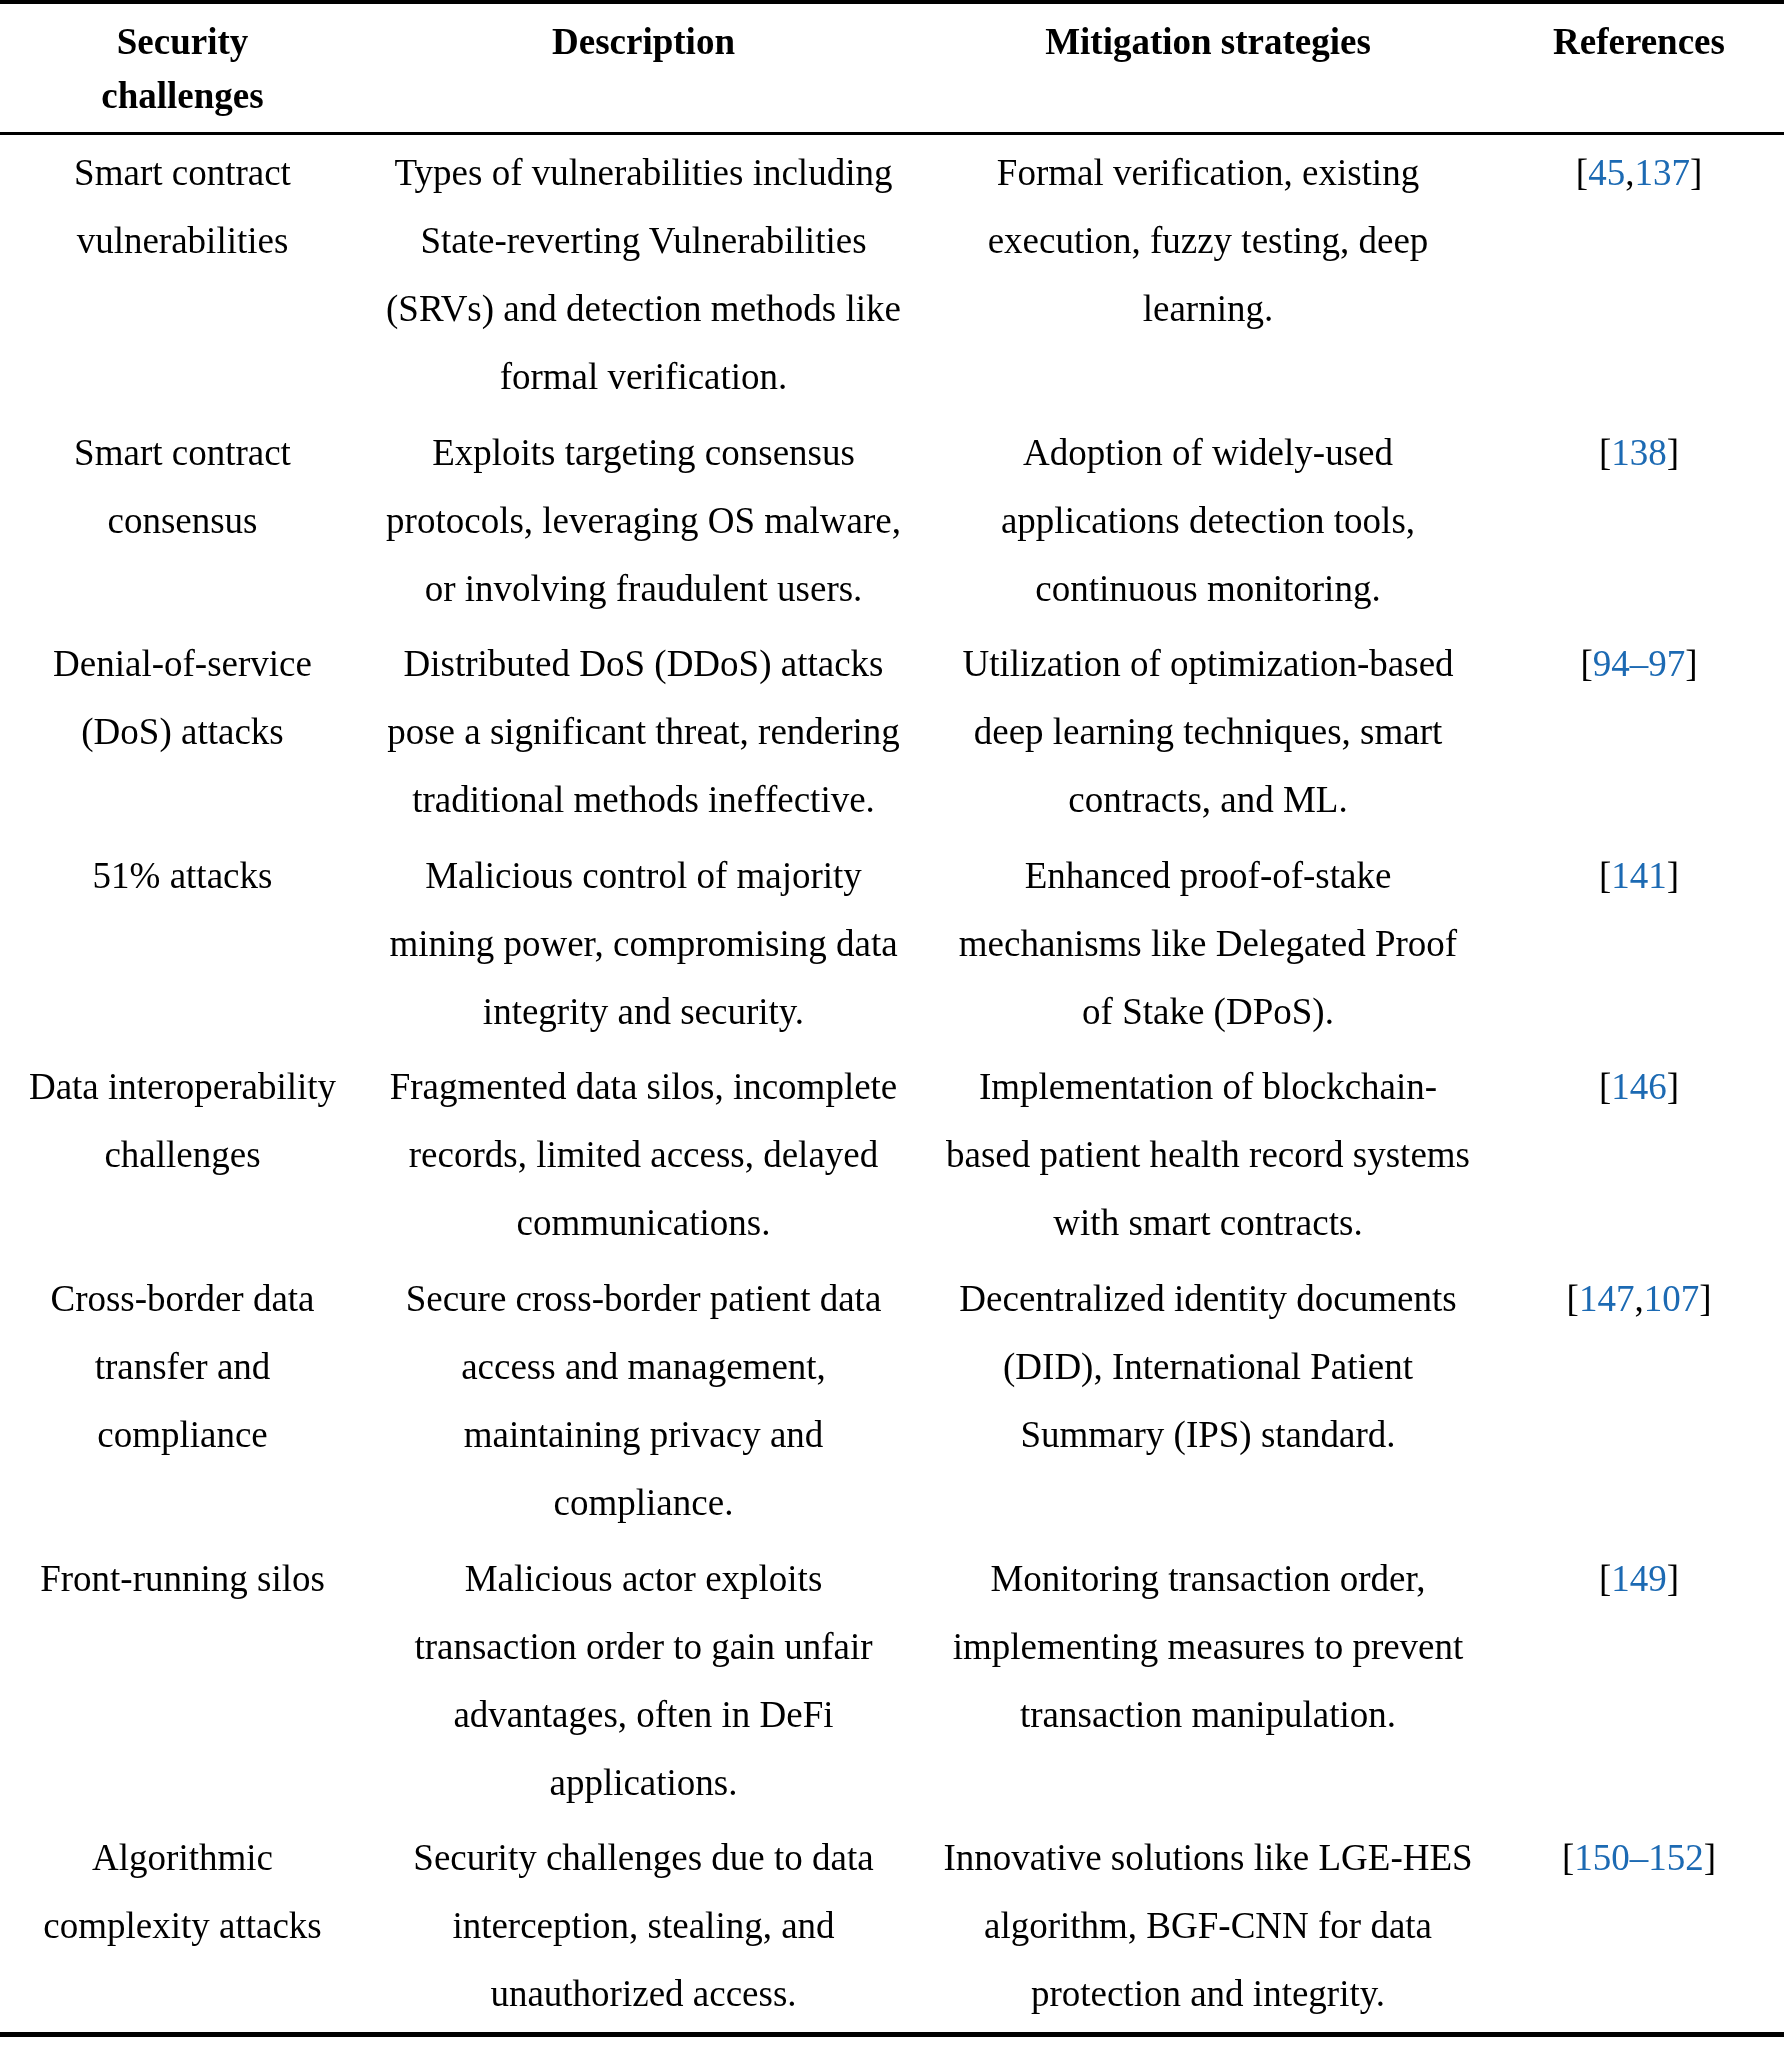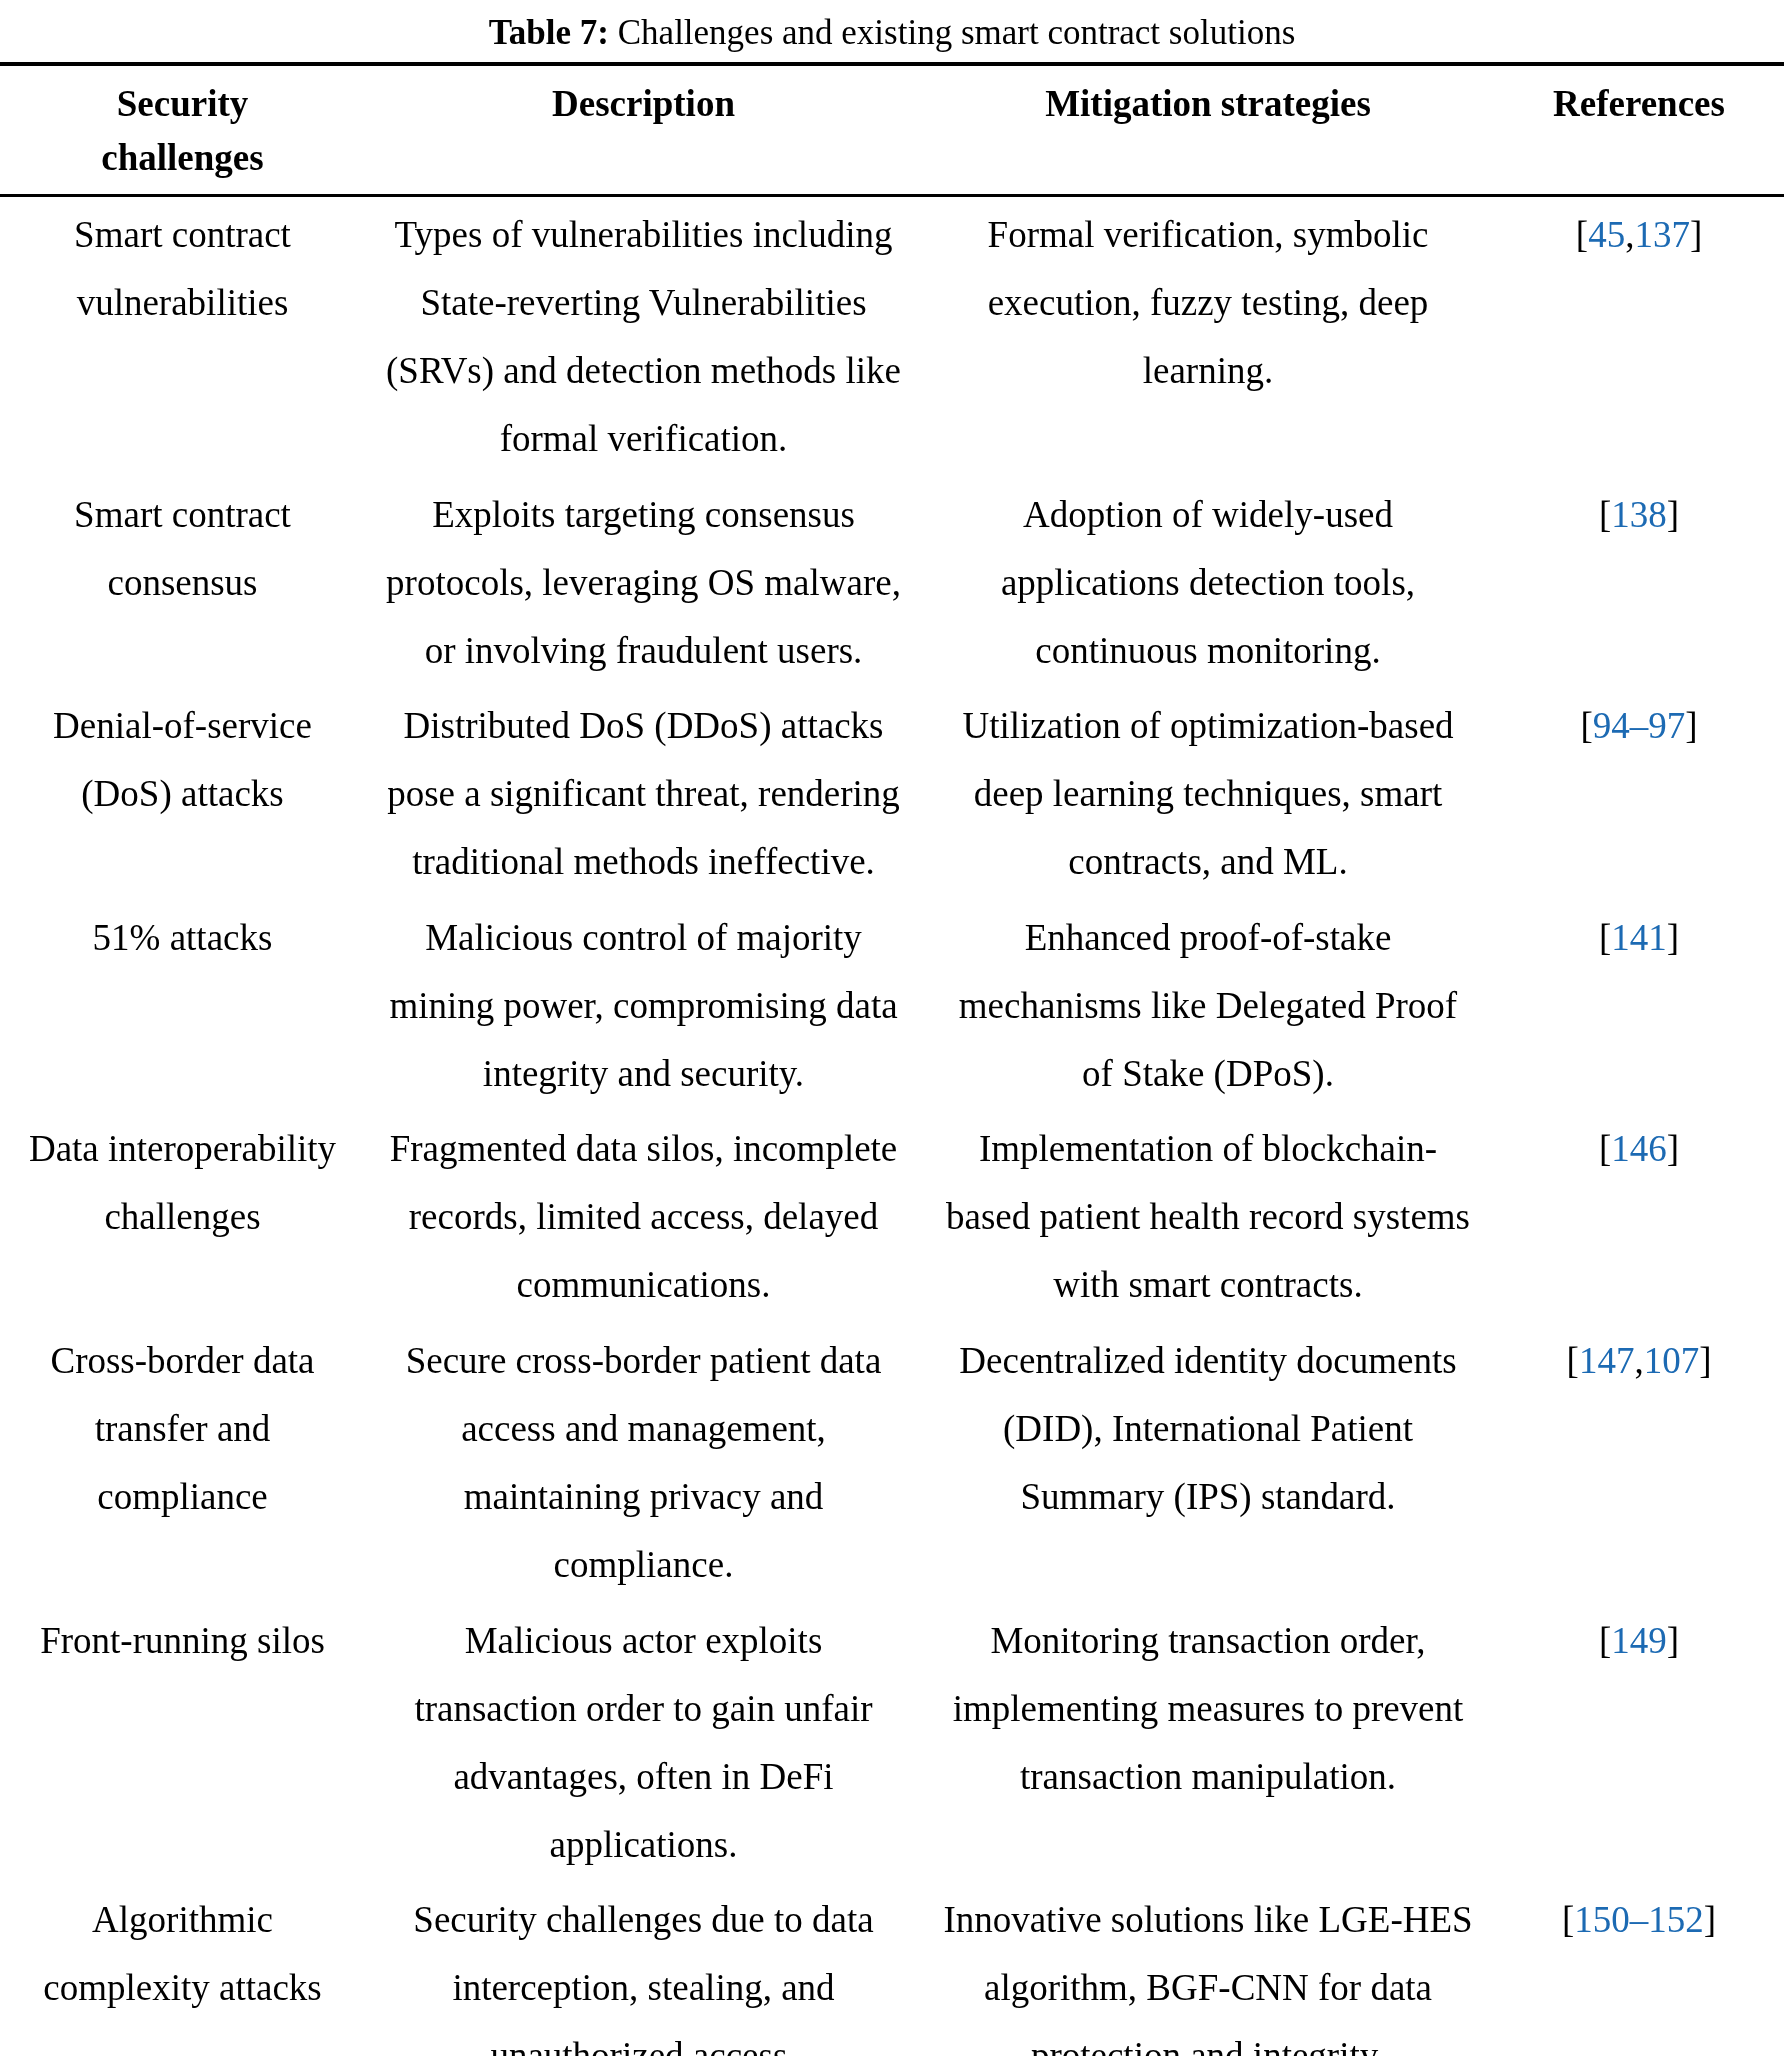--- a/index.html
+++ b/index.html
@@ -63,23 +63,20 @@
   }
   .cite {
     color: var(--link-blue, #1c6ab3);
   }
 </style>
 </head>
 <body>
 
 <div class="page">
 
-  <div class="caption">
-    <span class="cap-label">Table 7:</span><span> Challenges and existing smart contract solutions</span>
-  </div>
 
   <table class="challenges">
     <colgroup>
       <col class="c1">
         <col class="c2">
         <col class="c3">
         <col class="c4">
     </colgroup>
     <thead>
       <tr>
@@ -87,21 +84,21 @@
 challenges</th>
         <th>Description</th>
         <th>Mitigation strategies</th>
         <th>References</th>
       </tr>
     </thead>
     <tbody id="table-body">
   <tr>
     <td>Smart contract vulnerabilities</td>
     <td>Types of vulnerabilities including State-reverting Vulnerabilities (SRVs) and detection methods like formal verification.</td>
-    <td>Formal verification, symbolic execution, fuzzy testing, deep learning.</td>
+    <td>Formal verification, existing execution, fuzzy testing, deep learning.</td>
     <td class="refs-cell"><span>[</span><span class="cite">45</span><span>,</span><span class="cite">137</span><span>]</span></td>
   </tr>
 
   <tr>
     <td>Smart contract consensus</td>
     <td>Exploits targeting consensus protocols, leveraging OS malware, or involving fraudulent users.</td>
     <td>Adoption of widely-used applications detection tools, continuous monitoring.</td>
     <td class="refs-cell"><span>[</span><span class="cite">138</span><span>]</span></td>
   </tr>
 

